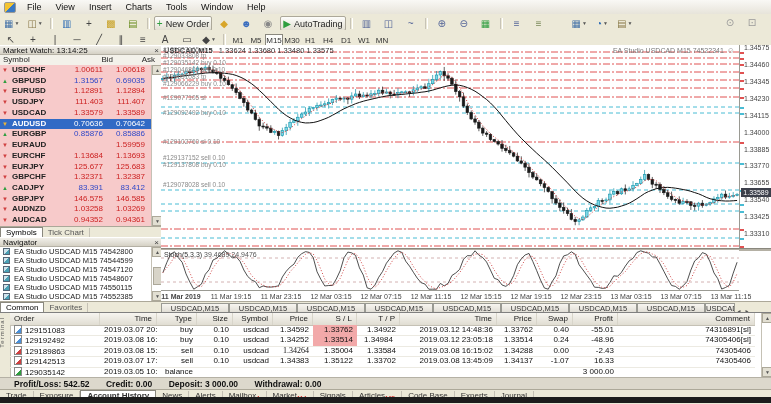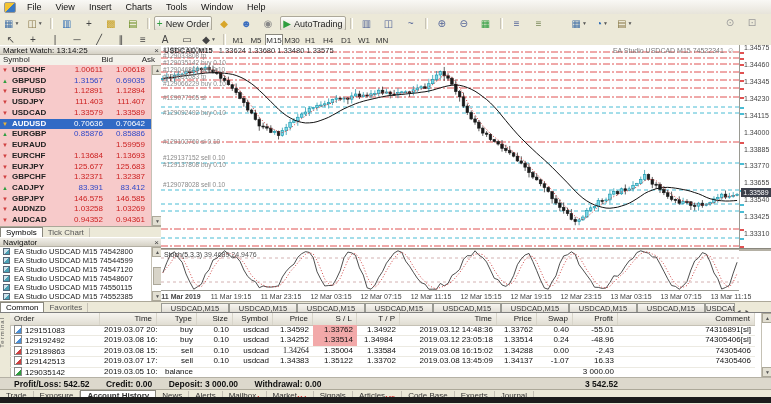--- a/index.html
+++ b/index.html
@@ -721,19 +721,18 @@
       </div>
     <div class="sbar" style="left:761px;top:0;width:10px;height:64px;background:#fff;">
       <span class="sarr" style="top:0;">▲</span>
       <span class="sarr" style="bottom:0;">▼</span>
     </div>
     <div id="tsummary" class="abs">
       <span style="margin-left:14px;">Profit/Loss: 542.52</span>
       <span>Credit: 0.00</span>
       <span>Deposit: 3 000.00</span>
       <span>Withdrawal: 0.00</span>
-      <span id="tsumtotal">3 542.52</span>
     </div>
     <div id="ttabs" class="abs"><span class="ttab"><span>Trade</span></span><span class="ttab"><span>Exposure</span></span><span class="ttab active"><span>Account History</span></span><span class="ttab"><span>News</span></span><span class="ttab"><span>Alerts</span></span><span class="ttab"><span>Mailbox</span><sup class="badge">4</sup></span><span class="ttab"><span>Market</span><sup class="badge">114</sup></span><span class="ttab"><span>Signals</span></span><span class="ttab"><span>Articles</span><sup class="badge">105</sup></span><span class="ttab"><span>Code Base</span></span><span class="ttab"><span>Experts</span></span><span class="ttab"><span>Journal</span></span></div>
   </div>
 
   <div id="bottomstrip" class="abs"></div>
 </div>
 
 </body></html>

